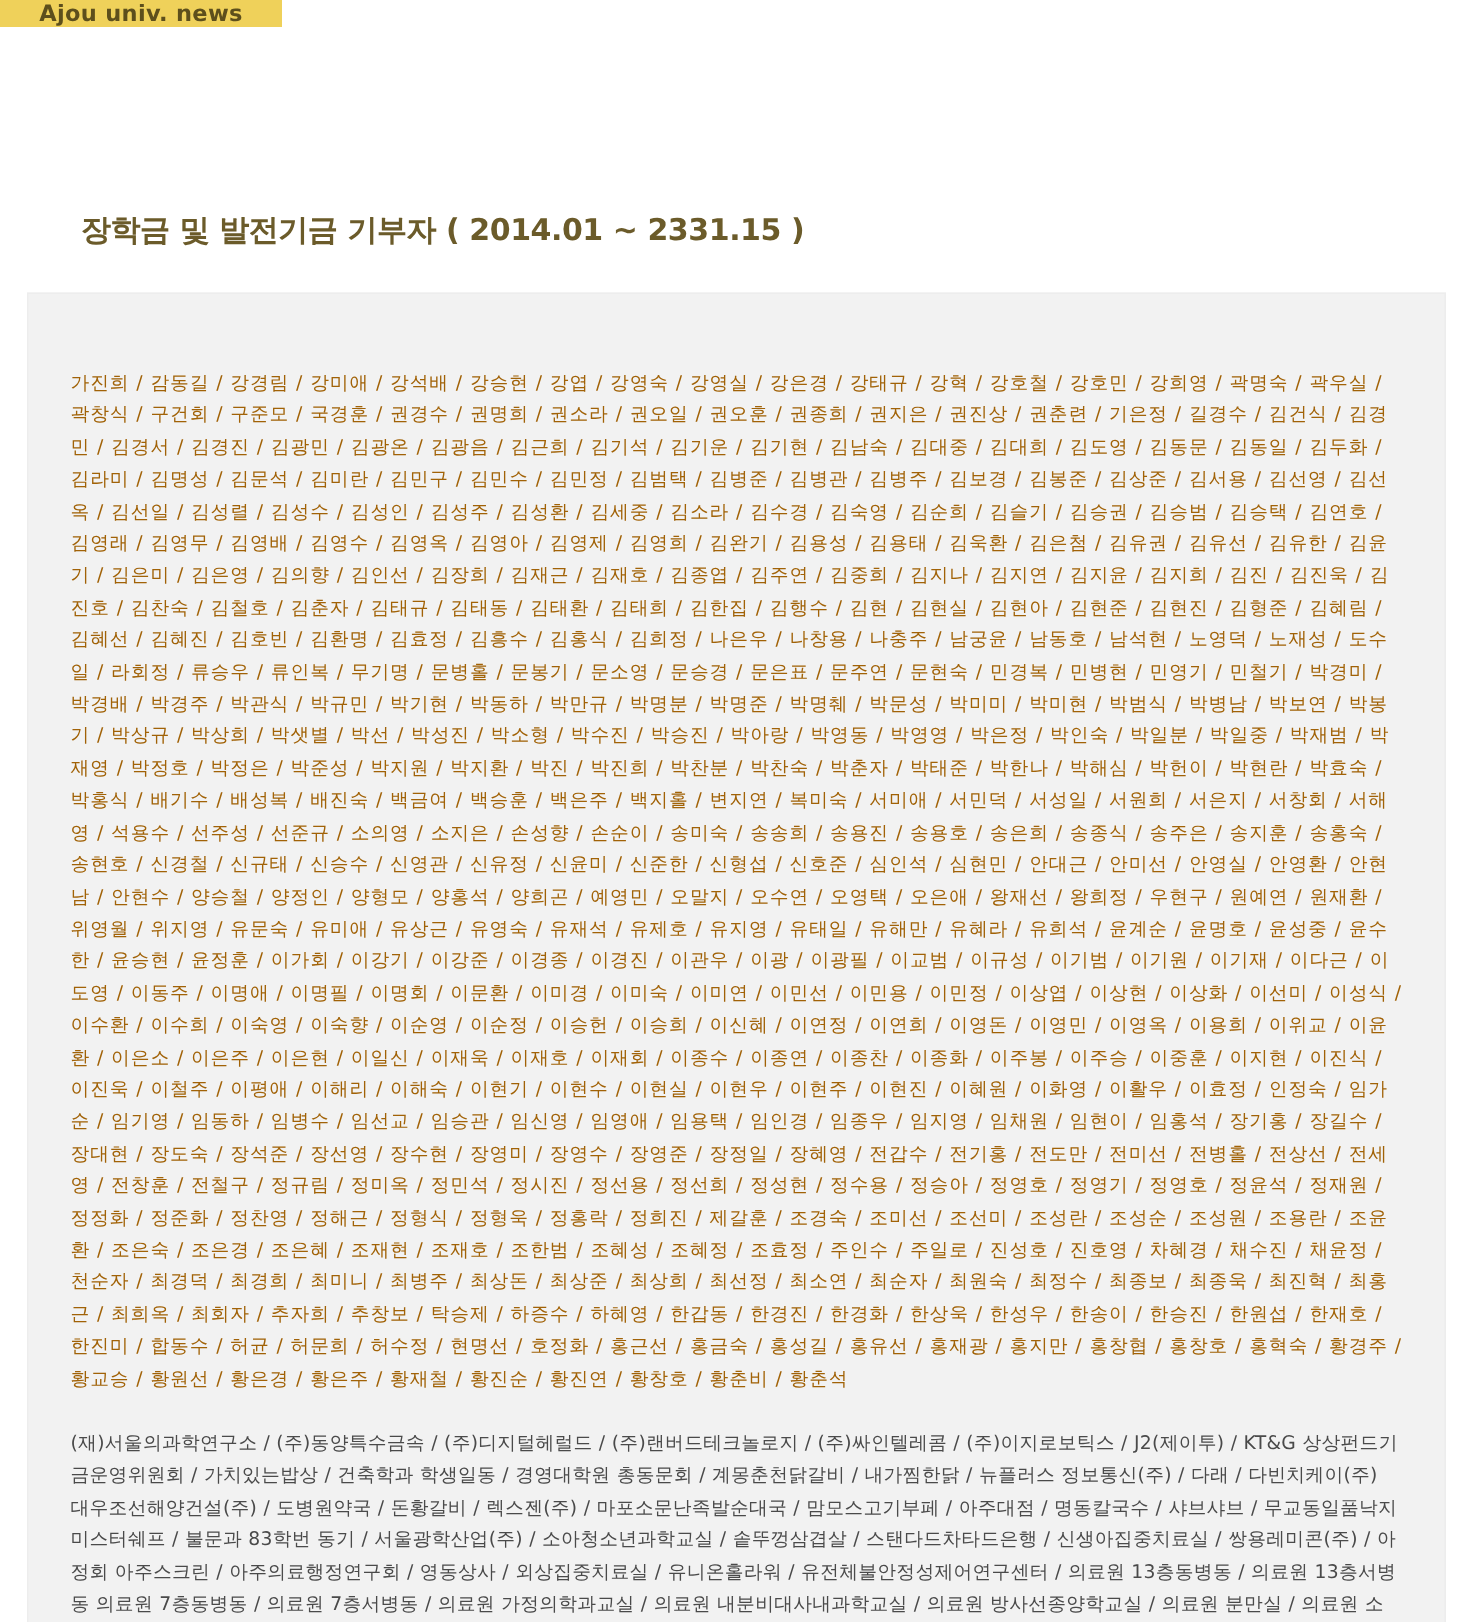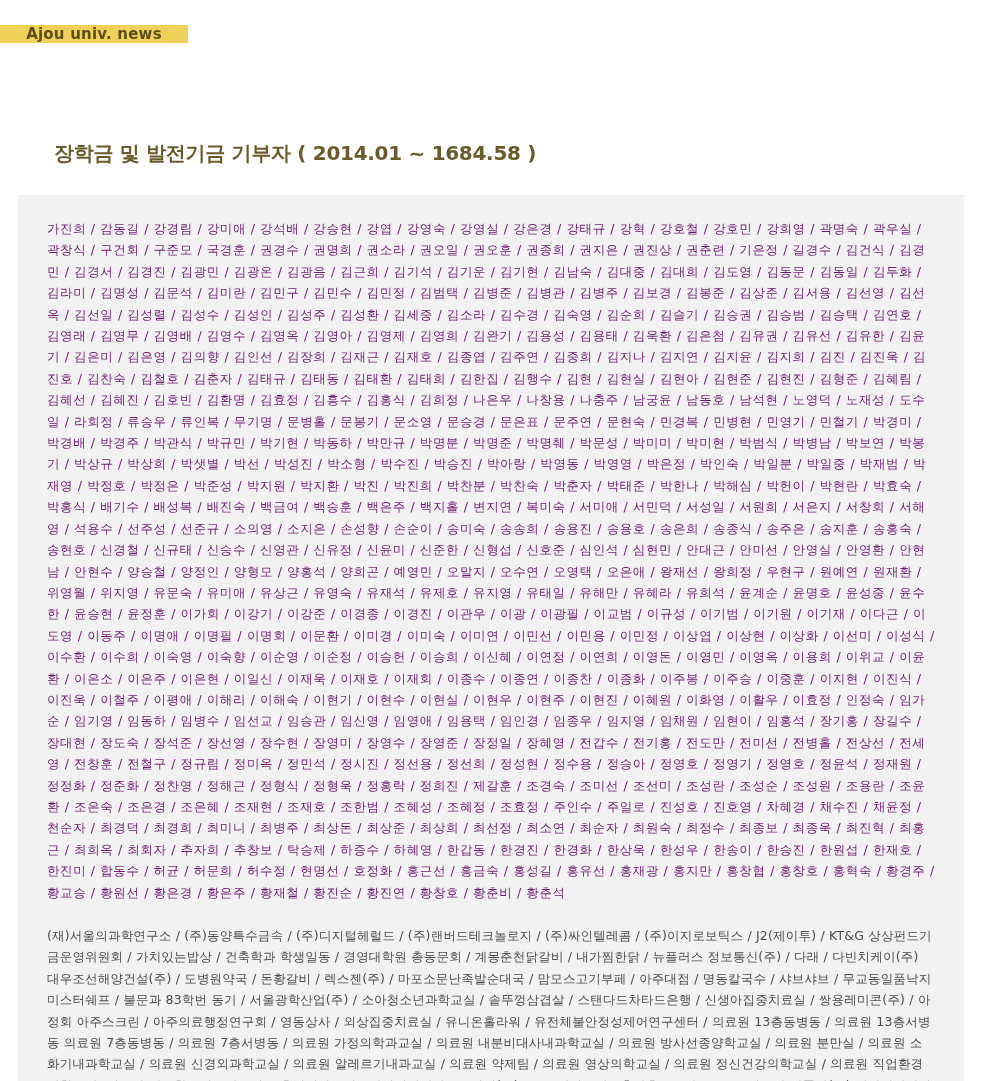--- a/index.html
+++ b/index.html
@@ -15,21 +15,21 @@
   }
   .page {
     position: relative;
     width: 982px;
     min-height: 1081px;
     box-sizing: border-box;
   }
   
   .header {
     display: flex;
-    align-items: center;
+    align-items: flex-start;
     height: 68px;
   }
   .brand {
     width: 188px;
     background: #efd15a;
     display: flex;
     align-items: center;
     justify-content: center;
     color: #5d4f1c;
     font-size: 15px;
@@ -62,24 +62,25 @@
   .content-box {
     margin: 28px 18px 20px 18px;
     background: #f2f2f2;
     padding: 22px 28px 26px 28px;
     box-sizing: border-box;
     border: 1px solid #ededed;
   }
   .names {
     font-size: 12.5px;
     line-height: 21.4px;
-    color: #701a75;
+    color: #a16207;
     letter-spacing: 0.6px;
     word-break: break-all;
     white-space: pre-wrap;
+    margin-top: 26px;
   }
   .orgs {
     margin-top: 22px;
     font-size: 12.5px;
     line-height: 21.4px;
     color: #4a4a4a;
     letter-spacing: 0.2px;
     word-break: break-all;
     white-space: pre-wrap;
   }
@@ -87,20 +88,20 @@
 </head>
 <body>
 
 <div class="page">
 
   <div class="header">
     <div class="brand">Ajou univ. news</div>
     <div class="header-rest"></div>
   </div>
 
-  <div class="section-title">장학금 및 발전기금 기부자 ( 2014.01 ~ 1684.58 )</div>
+  <div class="section-title">장학금 및 발전기금 기부자 ( 2014.01 ~ 2331.15 )</div>
 
   <div class="content-box">
     <div class="names">가진희 / 감동길 / 강경림 / 강미애 / 강석배 / 강승현 / 강엽 / 강영숙 / 강영실 / 강은경 / 강태규 / 강혁 / 강호철 / 강호민 / 강희영 / 곽명숙 / 곽우실 / 곽창식 / 구건회 / 구준모 / 국경훈 / 권경수 / 권명희 / 권소라 / 권오일 / 권오훈 / 권종희 / 권지은 / 권진상 / 권춘련 / 기은정 / 길경수 / 김건식 / 김경민 / 김경서 / 김경진 / 김광민 / 김광온 / 김광음 / 김근희 / 김기석 / 김기운 / 김기현 / 김남숙 / 김대중 / 김대희 / 김도영 / 김동문 / 김동일 / 김두화 / 김라미 / 김명성 / 김문석 / 김미란 / 김민구 / 김민수 / 김민정 / 김범택 / 김병준 / 김병관 / 김병주 / 김보경 / 김봉준 / 김상준 / 김서용 / 김선영 / 김선옥 / 김선일 / 김성렬 / 김성수 / 김성인 / 김성주 / 김성환 / 김세중 / 김소라 / 김수경 / 김숙영 / 김순희 / 김슬기 / 김승권 / 김승범 / 김승택 / 김연호 / 김영래 / 김영무 / 김영배 / 김영수 / 김영옥 / 김영아 / 김영제 / 김영희 / 김완기 / 김용성 / 김용태 / 김욱환 / 김은첨 / 김유권 / 김유선 / 김유한 / 김윤기 / 김은미 / 김은영 / 김의향 / 김인선 / 김장희 / 김재근 / 김재호 / 김종엽 / 김주연 / 김중희 / 김지나 / 김지연 / 김지윤 / 김지희 / 김진 / 김진욱 / 김진호 / 김찬숙 / 김철호 / 김춘자 / 김태규 / 김태동 / 김태환 / 김태희 / 김한집 / 김행수 / 김현 / 김현실 / 김현아 / 김현준 / 김현진 / 김형준 / 김혜림 / 김혜선 / 김혜진 / 김호빈 / 김환명 / 김효정 / 김흥수 / 김홍식 / 김희정 / 나은우 / 나창용 / 나충주 / 남궁윤 / 남동호 / 남석현 / 노영덕 / 노재성 / 도수일 / 라회정 / 류승우 / 류인복 / 무기명 / 문병홀 / 문봉기 / 문소영 / 문승경 / 문은표 / 문주연 / 문현숙 / 민경복 / 민병현 / 민영기 / 민철기 / 박경미 / 박경배 / 박경주 / 박관식 / 박규민 / 박기현 / 박동하 / 박만규 / 박명분 / 박명준 / 박명췌 / 박문성 / 박미미 / 박미현 / 박범식 / 박병남 / 박보연 / 박봉기 / 박상규 / 박상희 / 박샛별 / 박선 / 박성진 / 박소형 / 박수진 / 박승진 / 박아랑 / 박영동 / 박영영 / 박은정 / 박인숙 / 박일분 / 박일중 / 박재범 / 박재영 / 박정호 / 박정은 / 박준성 / 박지원 / 박지환 / 박진 / 박진희 / 박찬분 / 박찬숙 / 박춘자 / 박태준 / 박한나 / 박해심 / 박헌이 / 박현란 / 박효숙 / 박홍식 / 배기수 / 배성복 / 배진숙 / 백금여 / 백승훈 / 백은주 / 백지홀 / 변지연 / 복미숙 / 서미애 / 서민덕 / 서성일 / 서원희 / 서은지 / 서창회 / 서해영 / 석용수 / 선주성 / 선준규 / 소의영 / 소지은 / 손성향 / 손순이 / 송미숙 / 송송희 / 송용진 / 송용호 / 송은희 / 송종식 / 송주은 / 송지훈 / 송홍숙 / 송현호 / 신경철 / 신규태 / 신승수 / 신영관 / 신유정 / 신윤미 / 신준한 / 신형섭 / 신호준 / 심인석 / 심현민 / 안대근 / 안미선 / 안영실 / 안영환 / 안현남 / 안현수 / 양승철 / 양정인 / 양형모 / 양홍석 / 양희곤 / 예영민 / 오말지 / 오수연 / 오영택 / 오은애 / 왕재선 / 왕희정 / 우현구 / 원예연 / 원재환 / 위영월 / 위지영 / 유문숙 / 유미애 / 유상근 / 유영숙 / 유재석 / 유제호 / 유지영 / 유태일 / 유해만 / 유혜라 / 유희석 / 윤계순 / 윤명호 / 윤성중 / 윤수한 / 윤승현 / 윤정훈 / 이가회 / 이강기 / 이강준 / 이경종 / 이경진 / 이관우 / 이광 / 이광필 / 이교범 / 이규성 / 이기범 / 이기원 / 이기재 / 이다근 / 이도영 / 이동주 / 이명애 / 이명필 / 이명회 / 이문환 / 이미경 / 이미숙 / 이미연 / 이민선 / 이민용 / 이민정 / 이상엽 / 이상현 / 이상화 / 이선미 / 이성식 / 이수환 / 이수희 / 이숙영 / 이숙향 / 이순영 / 이순정 / 이승헌 / 이승희 / 이신혜 / 이연정 / 이연희 / 이영돈 / 이영민 / 이영옥 / 이용희 / 이위교 / 이윤환 / 이은소 / 이은주 / 이은현 / 이일신 / 이재욱 / 이재호 / 이재회 / 이종수 / 이종연 / 이종찬 / 이종화 / 이주봉 / 이주승 / 이중훈 / 이지현 / 이진식 / 이진욱 / 이철주 / 이평애 / 이해리 / 이해숙 / 이현기 / 이현수 / 이현실 / 이현우 / 이현주 / 이현진 / 이혜원 / 이화영 / 이활우 / 이효정 / 인정숙 / 임가순 / 임기영 / 임동하 / 임병수 / 임선교 / 임승관 / 임신영 / 임영애 / 임용택 / 임인경 / 임종우 / 임지영 / 임채원 / 임현이 / 임홍석 / 장기홍 / 장길수 / 장대현 / 장도숙 / 장석준 / 장선영 / 장수현 / 장영미 / 장영수 / 장영준 / 장정일 / 장혜영 / 전갑수 / 전기홍 / 전도만 / 전미선 / 전병홀 / 전상선 / 전세영 / 전창훈 / 전철구 / 정규림 / 정미옥 / 정민석 / 정시진 / 정선용 / 정선희 / 정성현 / 정수용 / 정승아 / 정영호 / 정영기 / 정영호 / 정윤석 / 정재원 / 정정화 / 정준화 / 정찬영 / 정해근 / 정형식 / 정형욱 / 정홍락 / 정희진 / 제갈훈 / 조경숙 / 조미선 / 조선미 / 조성란 / 조성순 / 조성원 / 조용란 / 조윤환 / 조은숙 / 조은경 / 조은혜 / 조재현 / 조재호 / 조한범 / 조혜성 / 조혜정 / 조효정 / 주인수 / 주일로 / 진성호 / 진호영 / 차혜경 / 채수진 / 채윤정 / 천순자 / 최경덕 / 최경희 / 최미니 / 최병주 / 최상돈 / 최상준 / 최상희 / 최선정 / 최소연 / 최순자 / 최원숙 / 최정수 / 최종보 / 최종욱 / 최진혁 / 최홍근 / 최희옥 / 최회자 / 추자희 / 추창보 / 탁승제 / 하증수 / 하혜영 / 한갑동 / 한경진 / 한경화 / 한상욱 / 한성우 / 한송이 / 한승진 / 한원섭 / 한재호 / 한진미 / 합동수 / 허균 / 허문희 / 허수정 / 현명선 / 호정화 / 홍근선 / 홍금숙 / 홍성길 / 홍유선 / 홍재광 / 홍지만 / 홍창협 / 홍창호 / 홍혁숙 / 황경주 / 황교승 / 황원선 / 황은경 / 황은주 / 황재철 / 황진순 / 황진연 / 황창호 / 황춘비 / 황춘석</div>
     <div class="orgs">(재)서울의과학연구소 / (주)동양특수금속 / (주)디지털헤럴드 / (주)랜버드테크놀로지 / (주)싸인텔레콤 / (주)이지로보틱스 / J2(제이투) / KT&amp;G 상상펀드기금운영위원회 / 가치있는밥상 / 건축학과 학생일동 / 경영대학원 총동문회 / 계몽춘천닭갈비 / 내가찜한닭 / 뉴플러스 정보통신(주) / 다래 / 다빈치케이(주) 대우조선해양건설(주) / 도병원약국 / 돈황갈비 / 렉스젠(주) / 마포소문난족발순대국 / 맘모스고기부페 / 아주대점 / 명동칼국수 / 샤브샤브 / 무교동일품낙지 미스터쉐프 / 불문과 83학번 동기 / 서울광학산업(주) / 소아청소년과학교실 / 솥뚜껑삼겹살 / 스탠다드차타드은행 / 신생아집중치료실 / 쌍용레미콘(주) / 아정회 아주스크린 / 아주의료행정연구회 / 영동상사 / 외상집중치료실 / 유니온홀라워 / 유전체불안정성제어연구센터 / 의료원 13층동병동 / 의료원 13층서병동 의료원 7층동병동 / 의료원 7층서병동 / 의료원 가정의학과교실 / 의료원 내분비대사내과학교실 / 의료원 방사선종양학교실 / 의료원 분만실 / 의료원 소화기내과학교실 / 의료원 신경외과학교실 / 의료원 알레르기내과교실 / 의료원 약제팀 / 의료원 영상의학교실 / 의료원 정신건강의학교실 / 의료원 직업환경의학교실/ 의료원 해부학교실 / 의료원 호흡기내과교실 / 제일찌개백반 / 조인쎗(주) / 중소기업은행 / 춘하추동 / 한국그루 / 한우람 명품관(주) 해성엔지니어링(주) / 허수아비 / 현경 / 화학과 동문회 / 우덕재단 / 송화재단 / 충청남도 서천소방서 / 충청북도 옥천소방서 / 봉은재단 / 삼성복지재단</div>
   </div>
 
 </div>
 
 </body></html>

